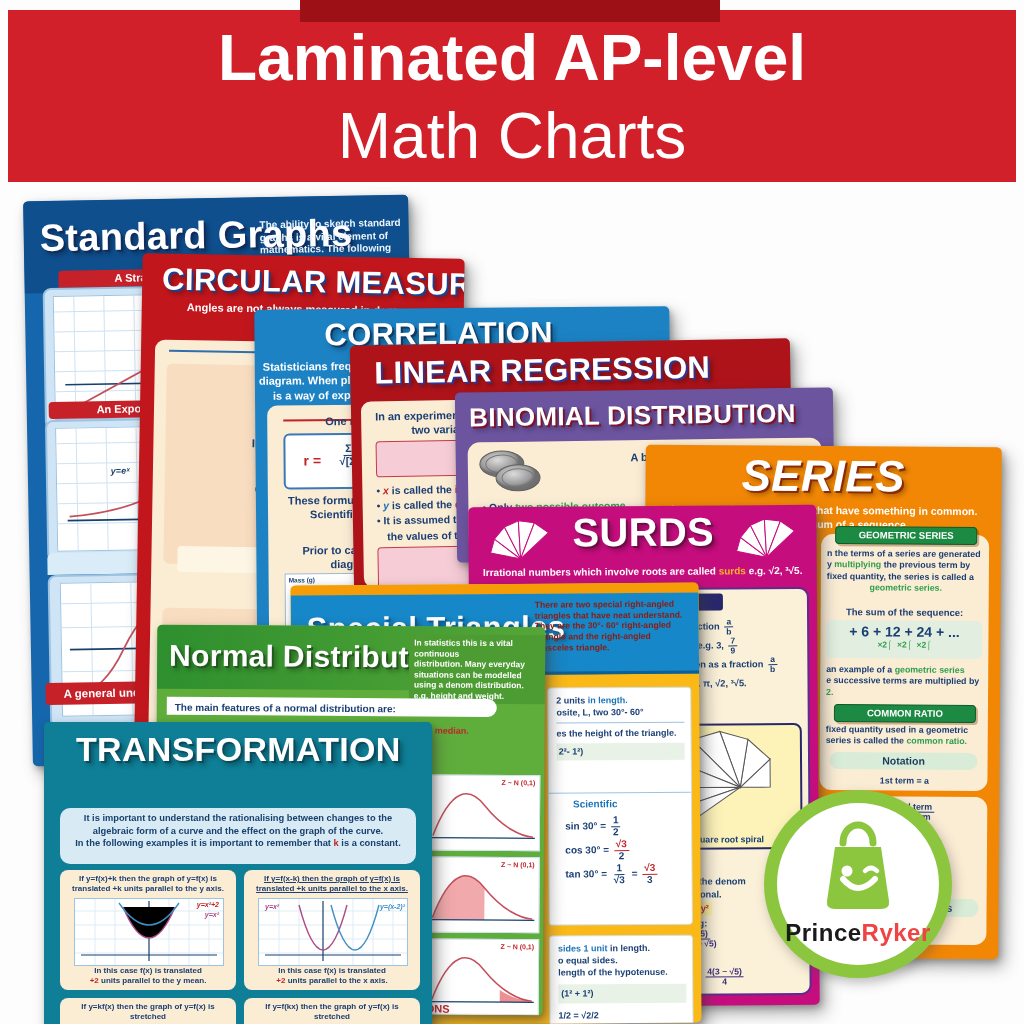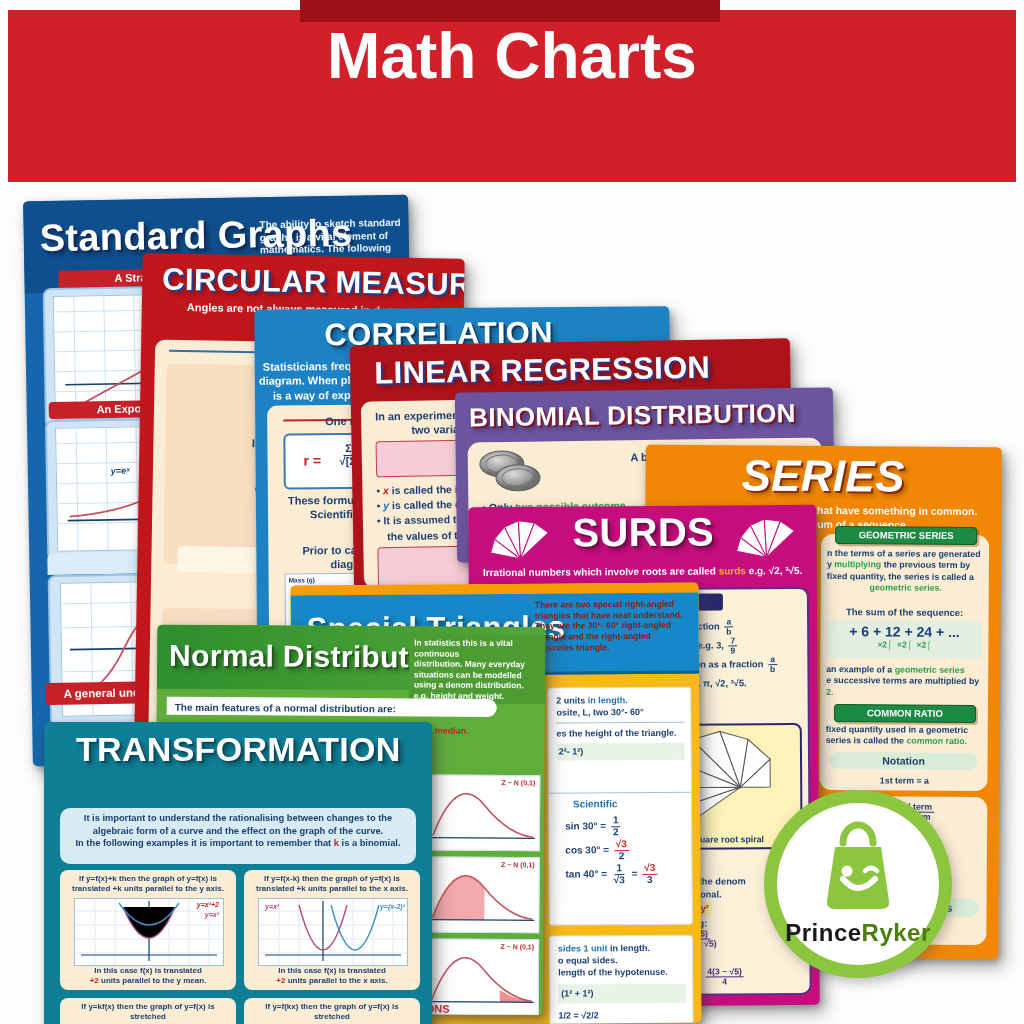--- a/index.html
+++ b/index.html
@@ -31,21 +31,22 @@
   .g{position:absolute;}
   svg{display:block;}
 </style>
 </head>
 <body>
 
 <div id="stage">
 
   <div class="g" style="left:300px;top:0;width:420px;height:22px;background:#9d1016;z-index:21;"></div>
   <div class="g" style="left:8px;top:10px;width:1008px;height:172px;background:#d1202a;z-index:20;text-align:center;">
-    <div style="color:#fff;font-weight:bold;font-size:64px;line-height:1;margin-top:14px;">Math Charts</div>
+    <div style="color:#fff;font-weight:bold;font-size:64px;line-height:1;margin-top:16px;">Laminated AP-level</div>
+    <div style="color:#fff;font-weight:normal;font-size:64px;line-height:1;margin-top:14px;">Math Charts</div>
   </div>
 
   <section class="poster" style="left:28px;top:198px;width:385px;height:565px;background:#1566ac;transform:rotate(-1deg);z-index:1;">
     <div class="g" style="left:0;top:0;width:385px;height:92px;background:#0f4f8e;"></div>
     <div class="ptitle" style="position:absolute;left:16px;top:18px;font-size:38px;">Standard Graphs</div>
     <div class="g" style="left:236px;top:22px;width:145px;font-size:10px;font-weight:bold;color:#eaf4fc;line-height:1.25;">
       <div>The ability to sketch standard</div>
       <div>graphs is a vital element of</div>
       <div>mathematics. The following are</div>
       <div>examples of standard graphs.</div>
@@ -419,21 +420,21 @@
         <div><span>sin 30° =</span>
           <span class="fr">
               <b>1</b>
               <span>2</span>
             </span></div>
         <div><span>cos 30° =</span>
           <span class="fr">
               <b class="red">√3</b>
               <span>2</span>
             </span></div>
-        <div><span>tan 40° =</span>
+        <div><span>tan 30° =</span>
           <span class="fr">
               <b>1</b>
               <span>√3</span>
             </span>
           <span>=</span>
           <span class="fr">
               <b class="red">√3</b>
               <span>3</span>
             </span></div>
       </div>
@@ -501,21 +502,21 @@
       
     </div>
   </section>
 
   <section class="poster" style="left:44px;top:722px;width:388px;height:310px;background:#0e7f96;z-index:10;">
     <div class="ptitle" style="position:absolute;left:32px;top:10px;font-size:34px;text-shadow:2px 2px 0 #0a4a5c,4px 4px 5px rgba(0,0,0,.35);">TRANSFORMATION</div>
     <div class="g" style="left:16px;top:86px;width:356px;height:56px;background:#d8eaf4;border-radius:10px;text-align:center;
                 font-size:9.3px;font-weight:bold;color:#17406e;line-height:1.35;padding-top:4px;box-sizing:border-box;">
       <div>It is important to understand the rationalising between changes to the</div>
       <div>algebraic form of a curve and the effect on the graph of the curve.</div>
-      <div><span>In the following examples it is important to remember that </span><span class="red">k</span><span> is a binomial.</span></div>
+      <div><span>In the following examples it is important to remember that </span><span class="red">k</span><span> is a constant.</span></div>
     </div>
 
     <div class="g" style="left:16px;top:148px;width:176px;height:120px;background:#fbecd4;border-radius:8px;">
       <div class="g navy" style="left:4px;top:4px;width:168px;text-align:center;font-size:8px;font-weight:bold;line-height:1.3;">
         <div>If y=f(x)+k then the graph of y=f(x) is</div>
         <div>translated +k units parallel to the y axis.</div>
       </div>
       <div class="chart" style="left:14px;top:28px;width:148px;height:66px;">
         <svg width="148" height="66" viewBox="0 0 148 66">
           <g stroke="#d7e8f5" stroke-width=".8">
@@ -528,21 +529,21 @@
         <span class="lbl red" style="right:4px;top:2px;font-size:7px;font-weight:bold;font-style:italic;">y=x²+2</span>
         <span class="lbl" style="right:4px;top:12px;font-size:7px;font-weight:bold;font-style:italic;color:#b04a86;">y=x²</span>
       </div>
       <div class="g navy" style="left:4px;top:96px;width:168px;text-align:center;font-size:8px;font-weight:bold;line-height:1.3;">
         <div>In this case f(x) is translated</div>
         <div><span class="red">+2</span><span> units parallel to the y mean.</span></div>
       </div>
     </div>
 
     <div class="g" style="left:200px;top:148px;width:176px;height:120px;background:#fbecd4;border-radius:8px;">
-      <div class="g navy" style="left:4px;top:4px;width:168px;text-align:center;font-size:8px;font-weight:bold;line-height:1.3;">
+      <div class="g navy" style="left:4px;top:4px;width:168px;text-align:center;font-size:8px;font-weight:bold;line-height:1.3;text-decoration:underline;">
         <div>If y=f(x-k) then the graph of y=f(x) is</div>
         <div>translated +k units parallel to the x axis.</div>
       </div>
       <div class="chart" style="left:14px;top:28px;width:148px;height:66px;">
         <svg width="148" height="66" viewBox="0 0 148 66">
           <g stroke="#d7e8f5" stroke-width=".8">
               <path d="M0 12H148M0 26H148M0 40H148M0 54H148M20 0V66M40 0V66M94 0V66M114 0V66M134 0V66"></path>
             </g>
           <path d="M64 2V62M6 56H142" stroke="#17406e" stroke-width="1.2"></path>
           <path d="M40 6Q64 96 88 6" stroke="#b04a86" stroke-width="1.4" fill="none"></path>
@@ -578,17 +579,17 @@
     <span class="g" style="left:44px;top:18px;">
       <svg width="74" height="92" viewBox="0 0 74 92">
         <path d="M22 22C22 10 30 4 37 4 44 4 52 10 52 22" stroke="#8cc63f" stroke-width="7" fill="none" stroke-linecap="round"></path>
         <path d="M14 26H60L68 80Q69 88 60 88H14Q5 88 6 80Z" fill="#8cc63f"></path>
         <circle cx="26" cy="50" r="5.5" fill="#fff"></circle>
         <path d="M44 50Q50 44 56 50" stroke="#fff" stroke-width="4.5" fill="none" stroke-linecap="round"></path>
         <path d="M22 58Q37 76 54 58" stroke="#fff" stroke-width="6" fill="none" stroke-linecap="round"></path>
       </svg>
     </span>
     <div class="g" style="left:0;top:116px;width:162px;text-align:center;font-size:24px;font-weight:bold;letter-spacing:.5px;">
-      <span style="color:#1a1a1a;">Prince</span><span style="color:#4d7c0f;text-align:center;">Ryker</span>
+      <span style="color:#1a1a1a;">Prince</span><span style="color:#ef4444;text-align:center;">Ryker</span>
     </div>
   </div>
 
 </div>
 
 </body></html>

